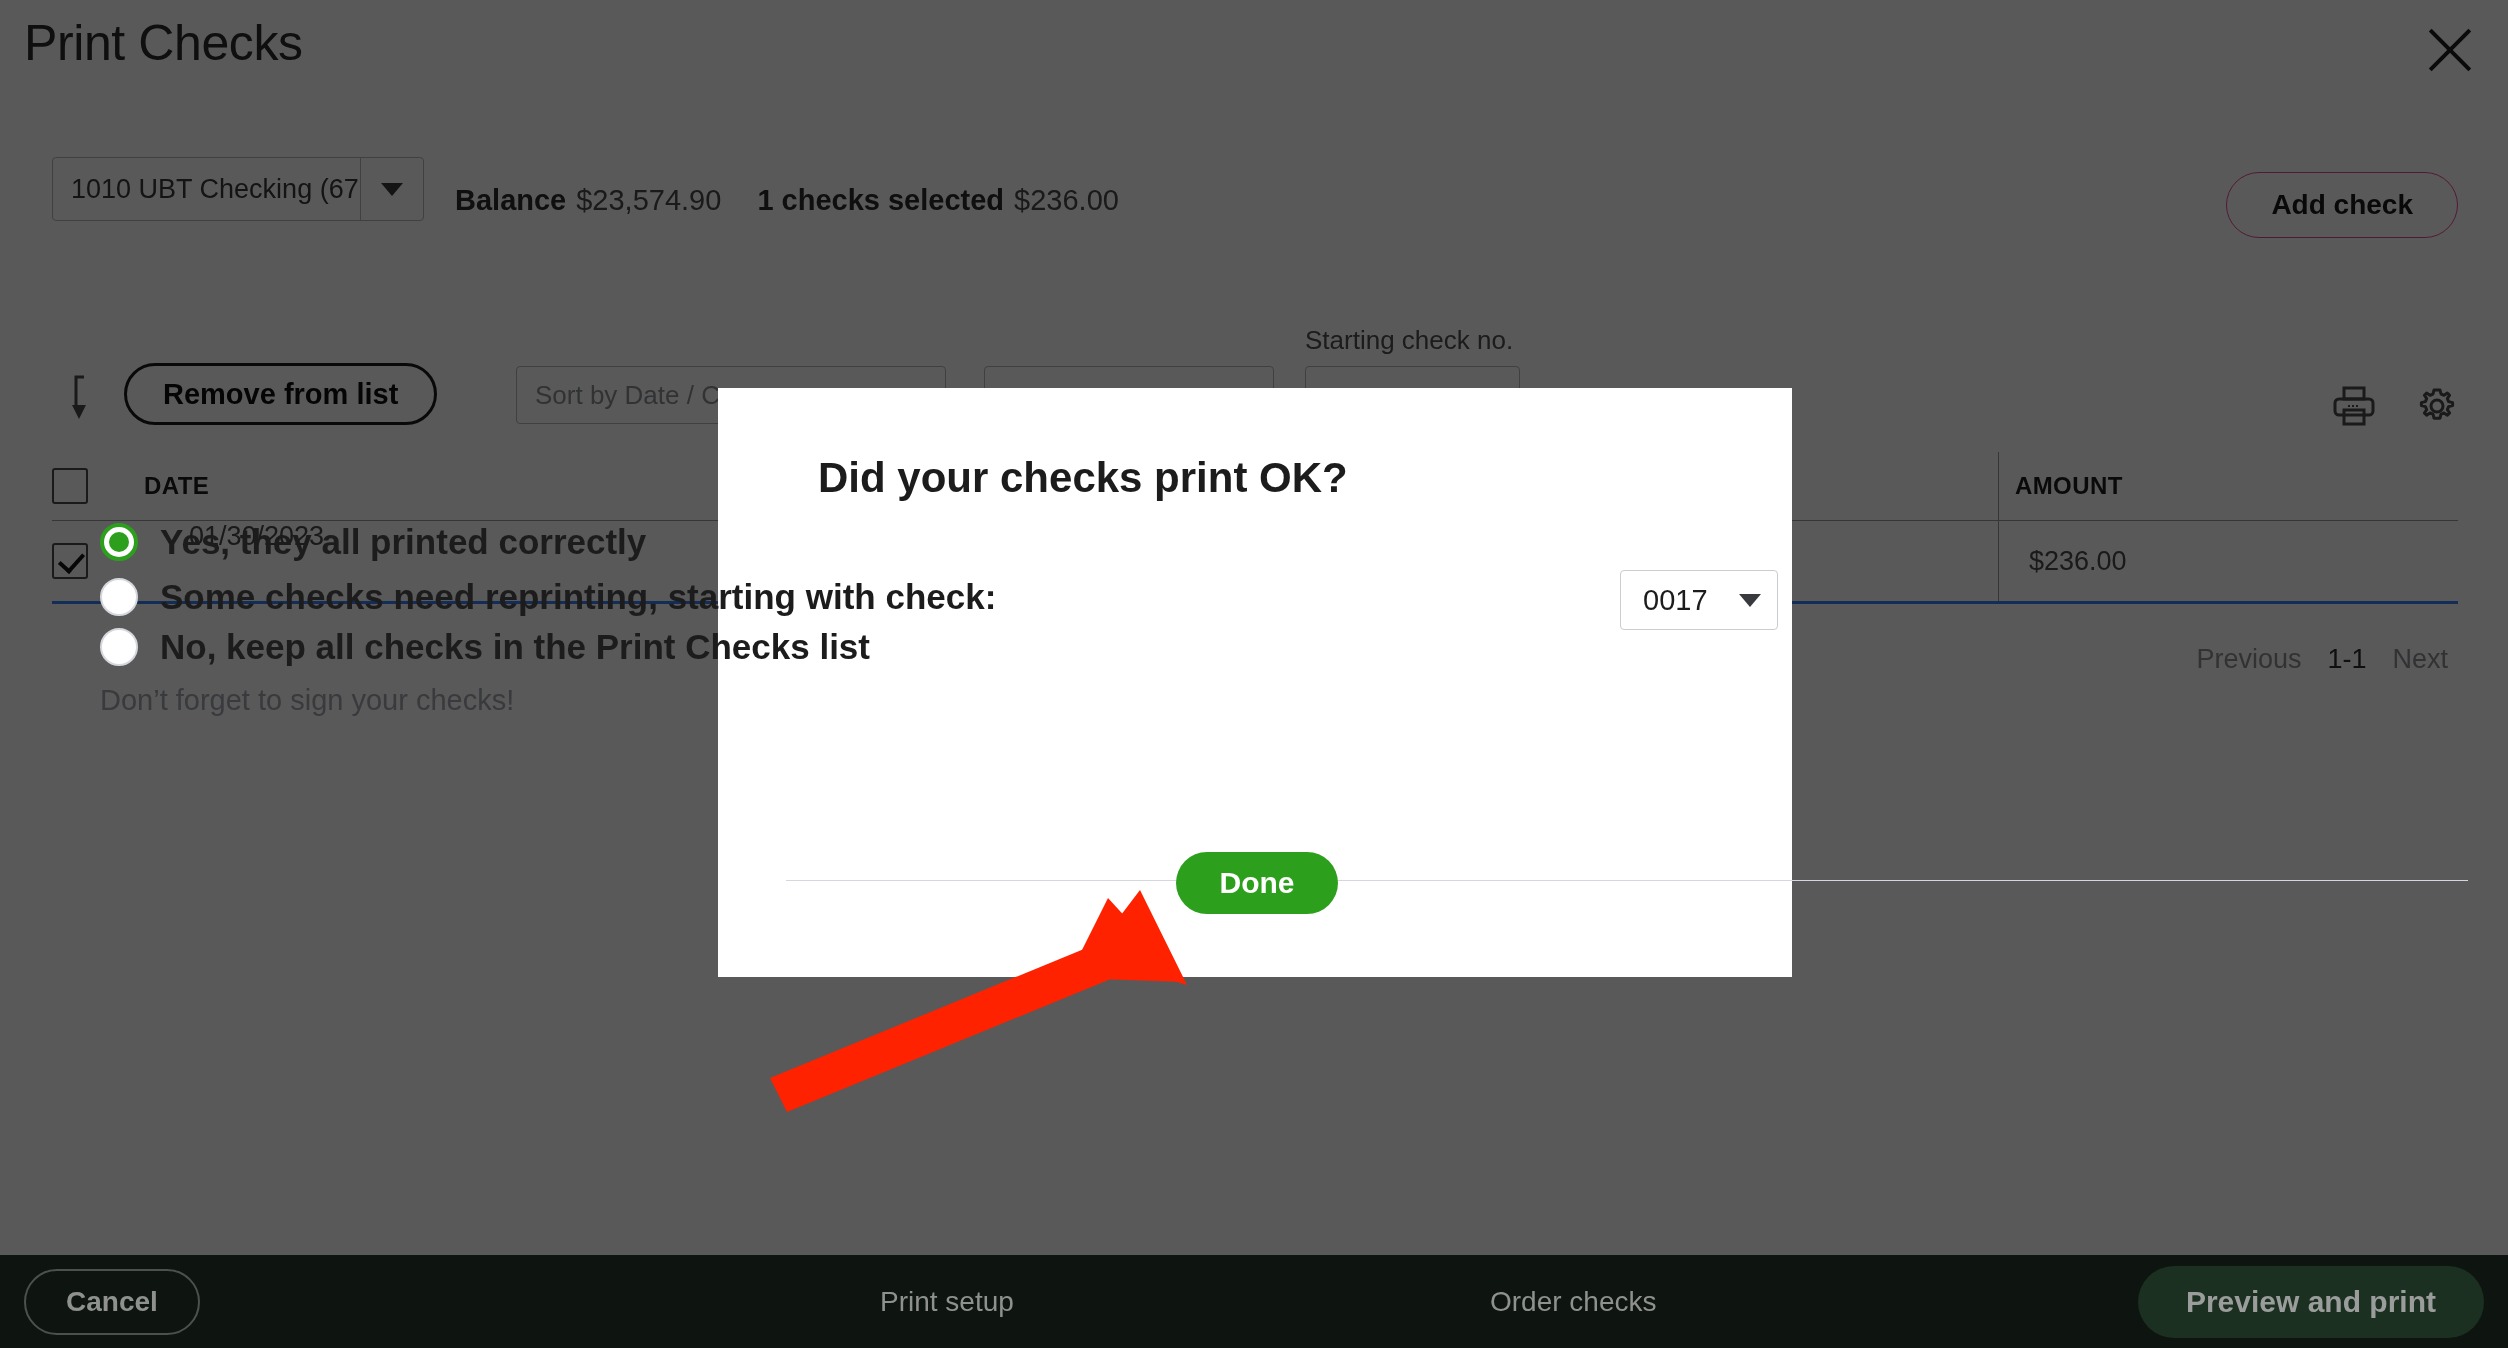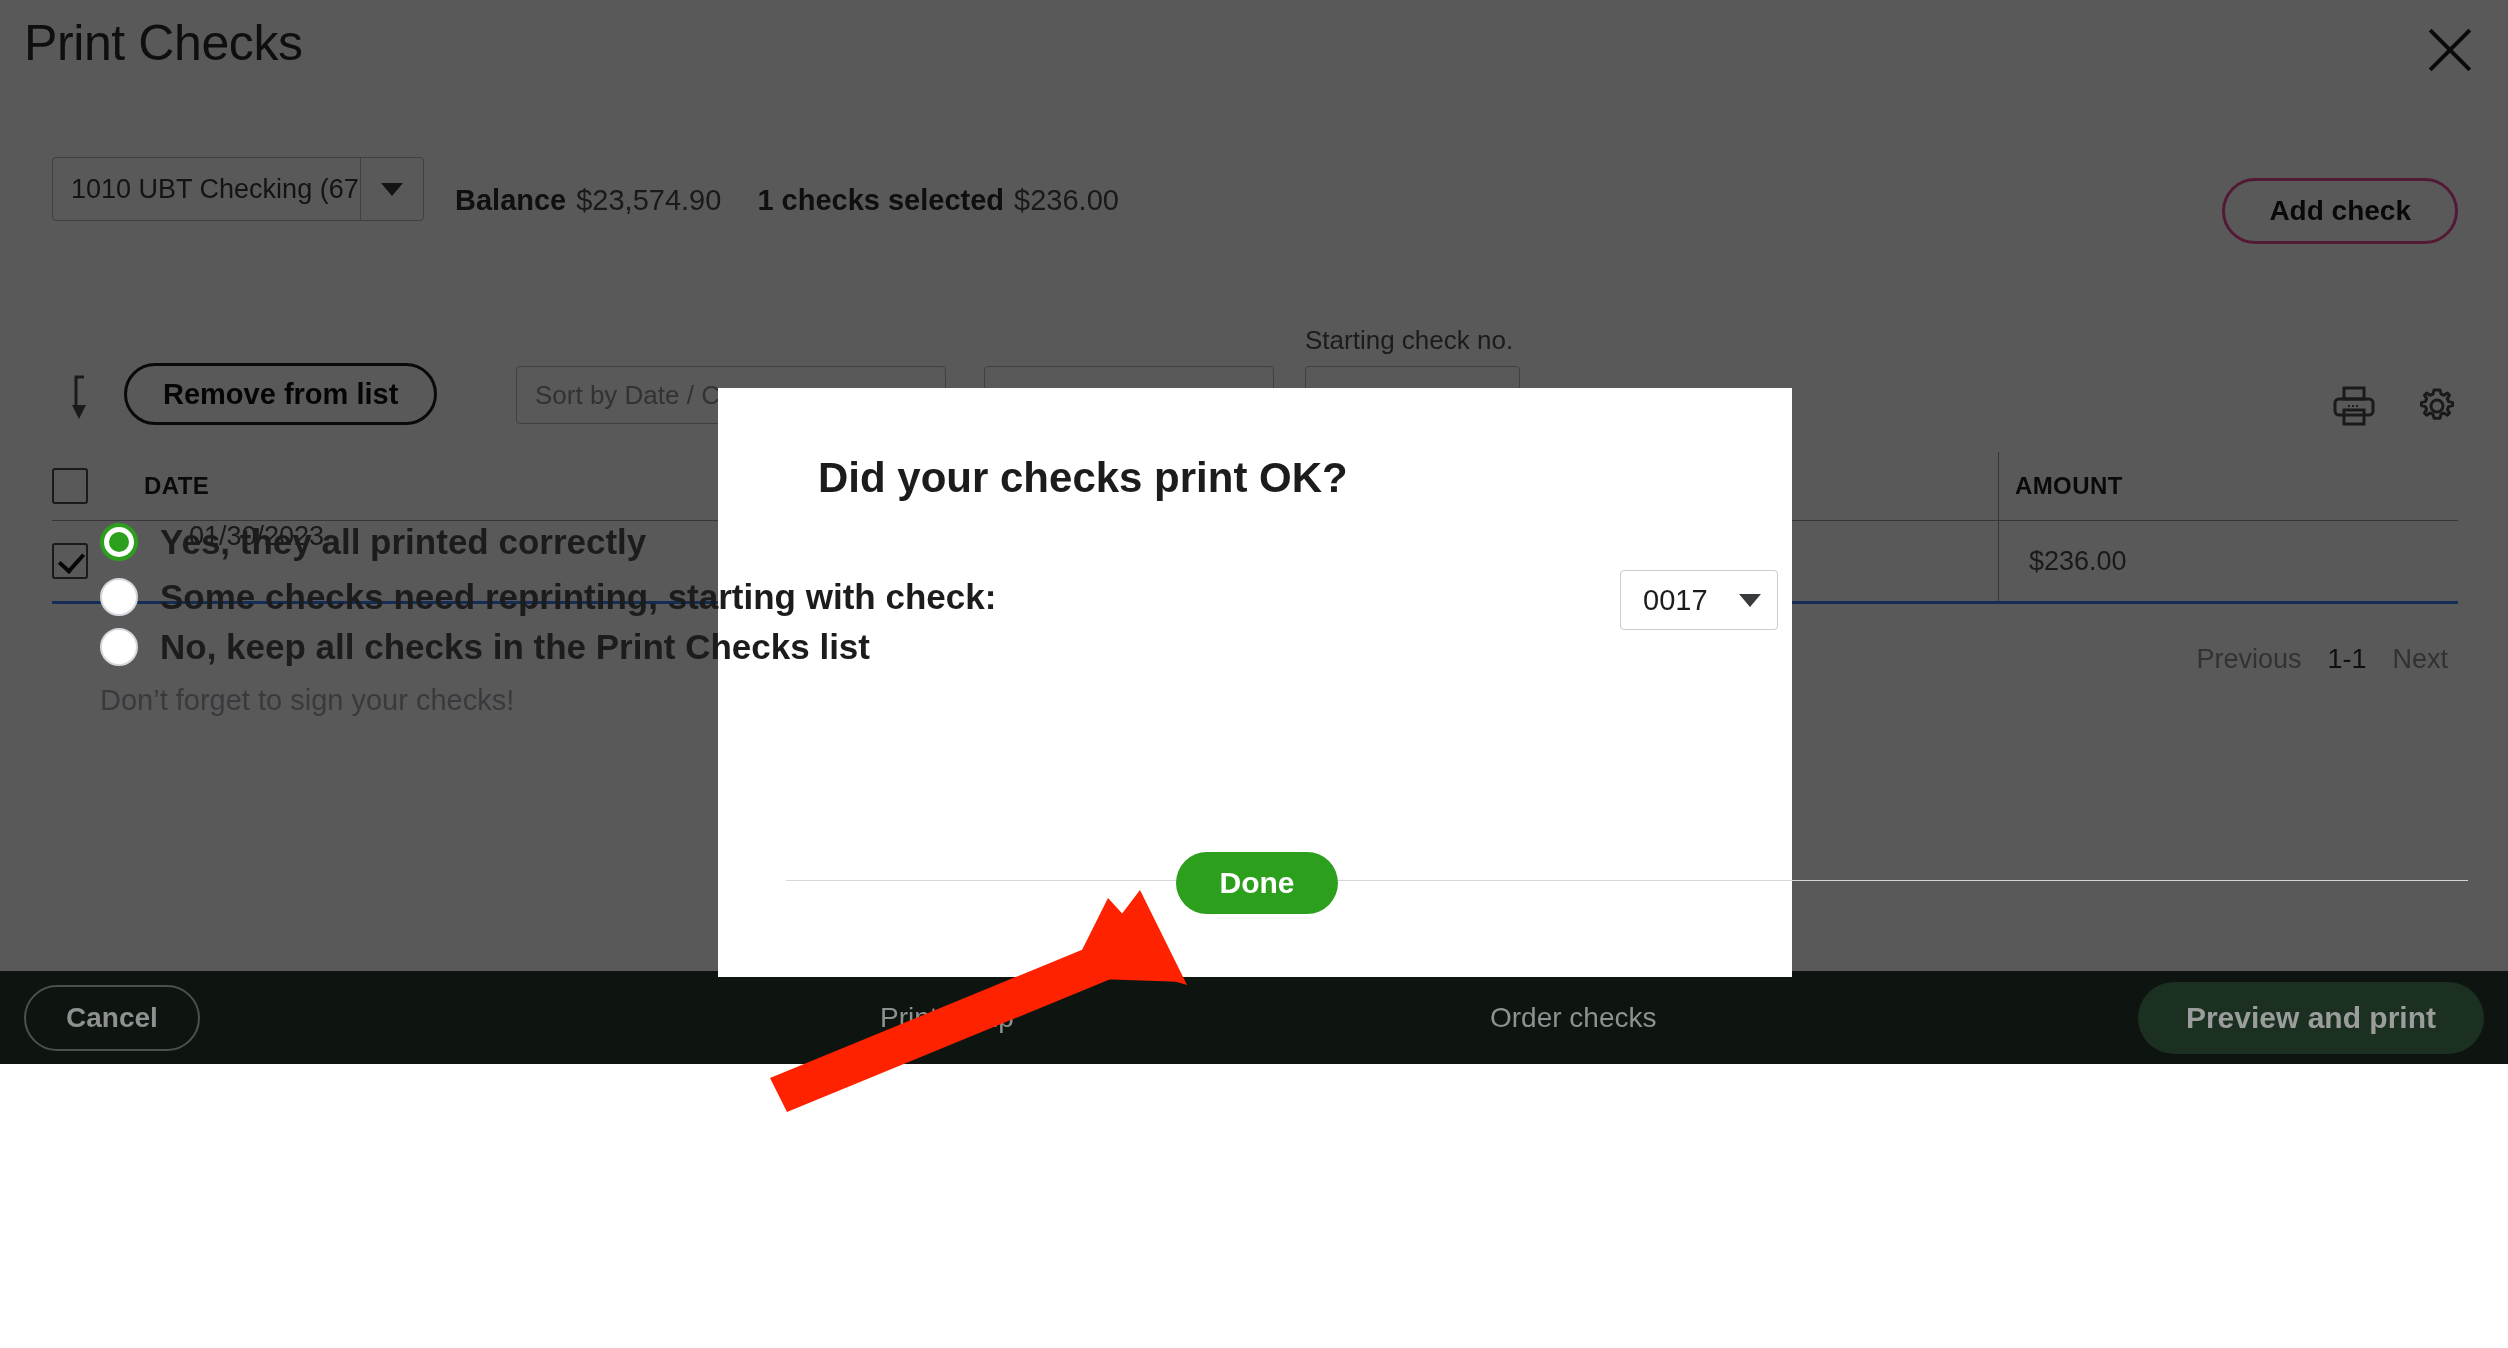--- a/index.html
+++ b/index.html
@@ -8,21 +8,21 @@
     padding: 0;
     width: 2508px;
     height: 1348px;
     overflow: hidden;
     font-family: "Liberation Sans", sans-serif;
     background: #fff;
   }
   #app {
     position: relative;
     width: 2508px;
-    height: 1064px;
+    height: 1348px;
     background: #fde047;
   }
 
   
   .page-dim {
     position: absolute;
     inset: 0;
     background: #ffffff;
   }
   .page-dim::after {
@@ -113,24 +113,24 @@
     color: #393a3d;
     white-space: nowrap;
   }
   .summary .lbl { font-weight: 700; color: #2b2b2b; }
   .summary .amt { color: #4a4a4a; margin-left: 10px; margin-right: 36px; }
   .summary .amt.last { margin-right: 0; }
 
   .add-check {
     position: absolute;
     right: 50px;
-    top: 178px;
+    top: 172px;
     height: 66px;
     padding: 0 44px;
-    border: 3px solid #ec4899;
+    border: 1px solid #ec4899;
     border-radius: 34px;
     background: transparent;
     font-family: "Liberation Sans", sans-serif;
     font-size: 28px;
     font-weight: 700;
     color: #1c1c1c;
     cursor: pointer;
   }
 
   

